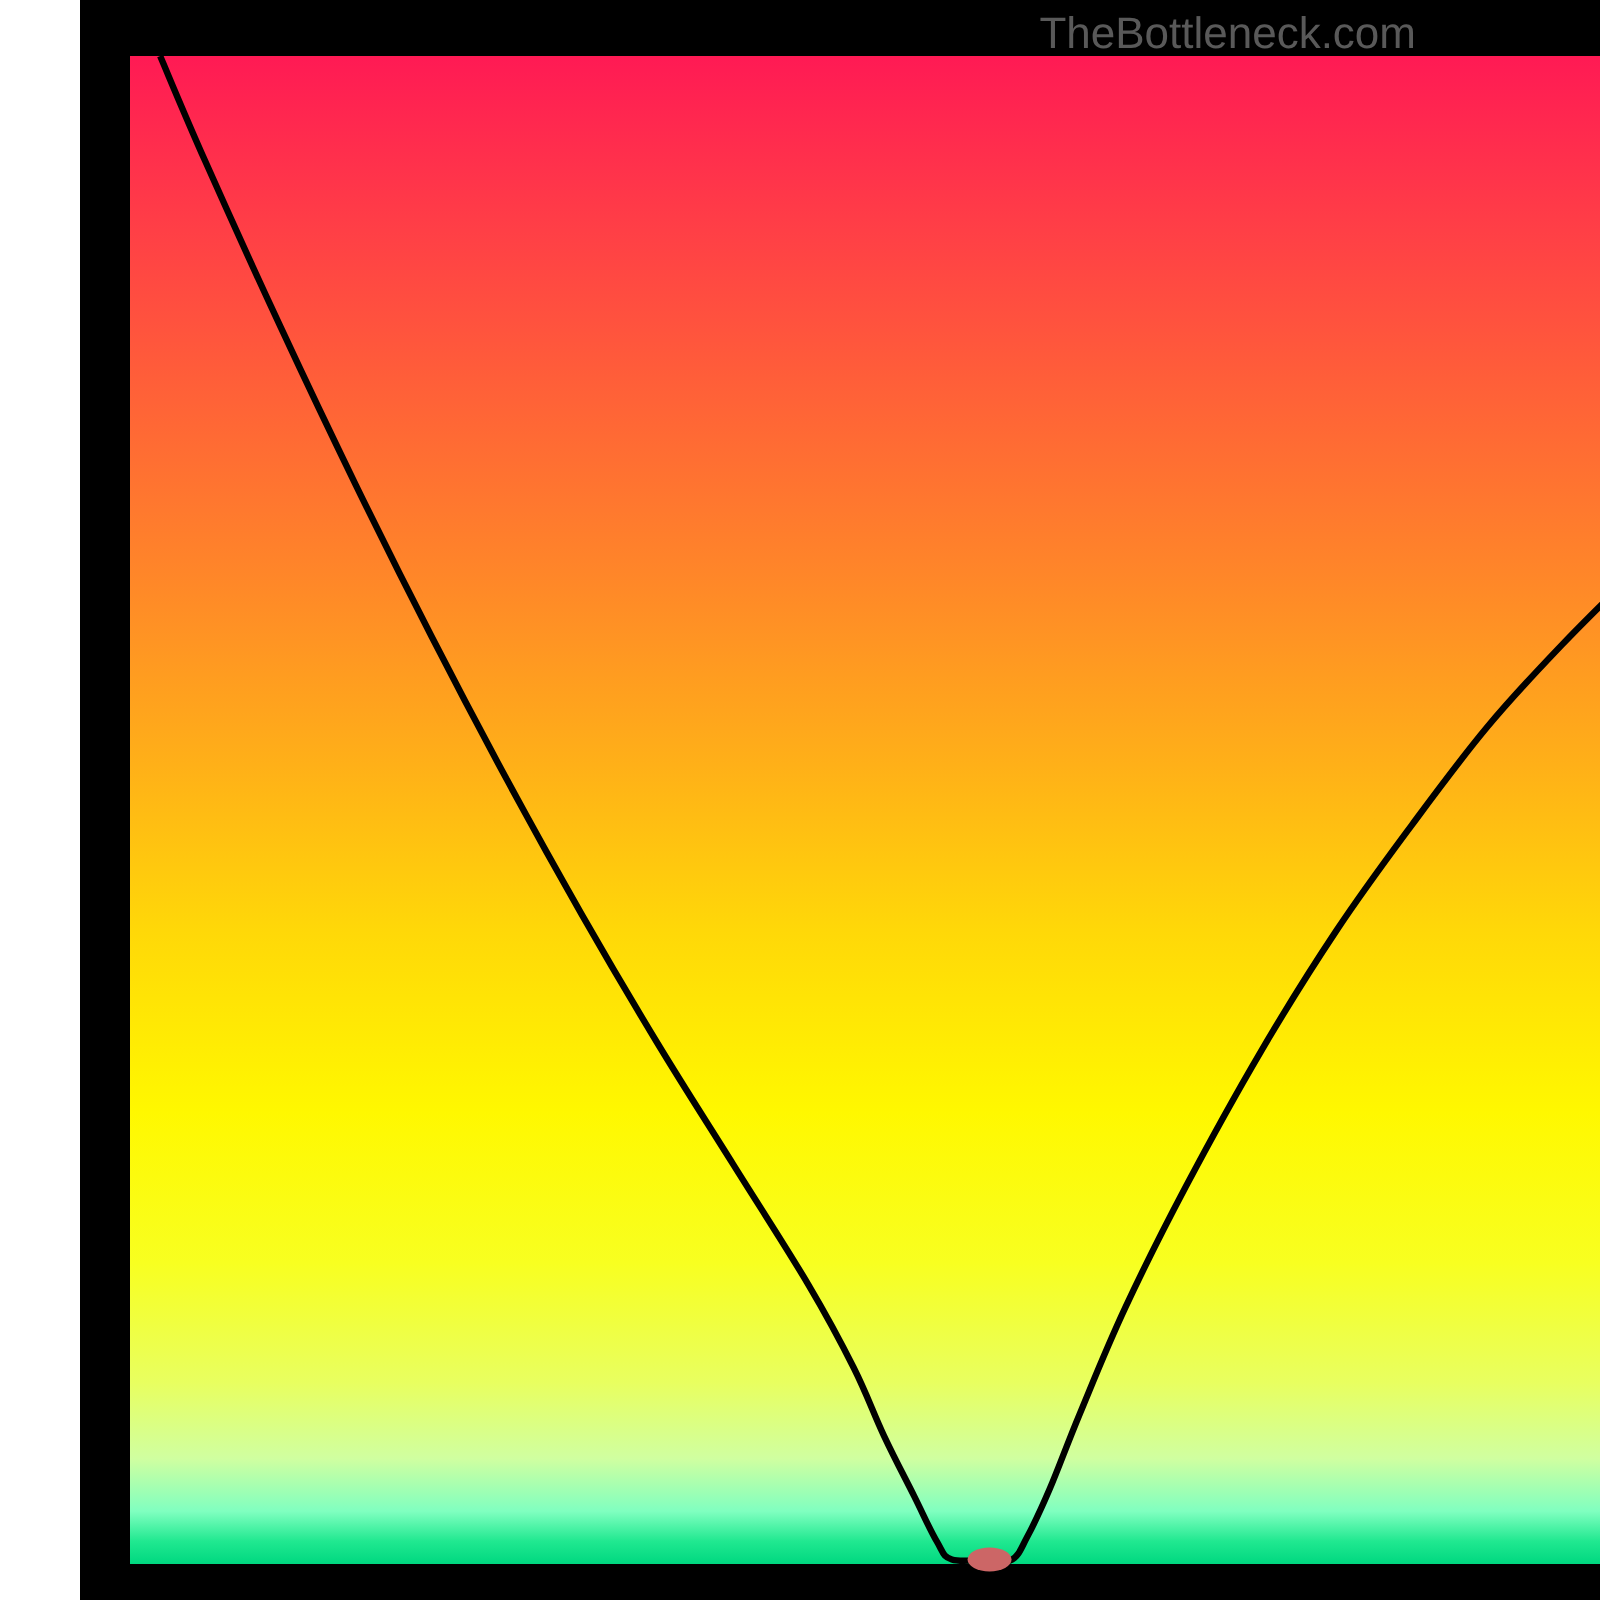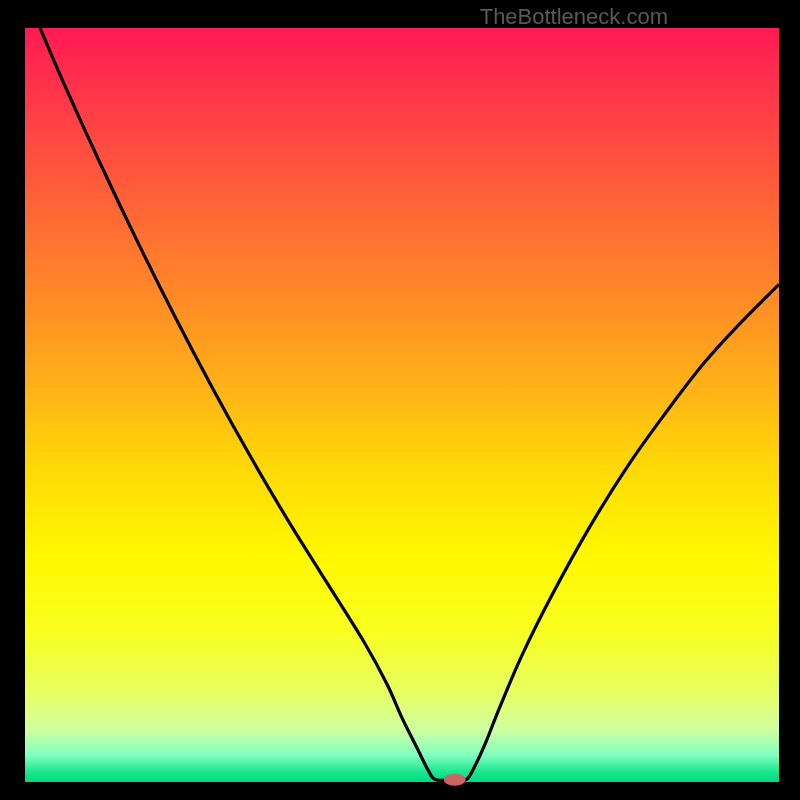--- a/index.html
+++ b/index.html
@@ -5,20 +5,21 @@
   body {
     margin: 0;
     padding: 0;
     background: #ffffff;
     font-family: Arial, sans-serif;
   }
   .container {
     width: 680px;
     height: 800px;
     position: relative;
+    margin-left: 40px;
   }
   .watermark {
     position: absolute;
     top: 4px;
     right: 12px;
     font-size: 22px;
     color: #595959;
     font-family: Arial, sans-serif;
     z-index: 10;
   }

